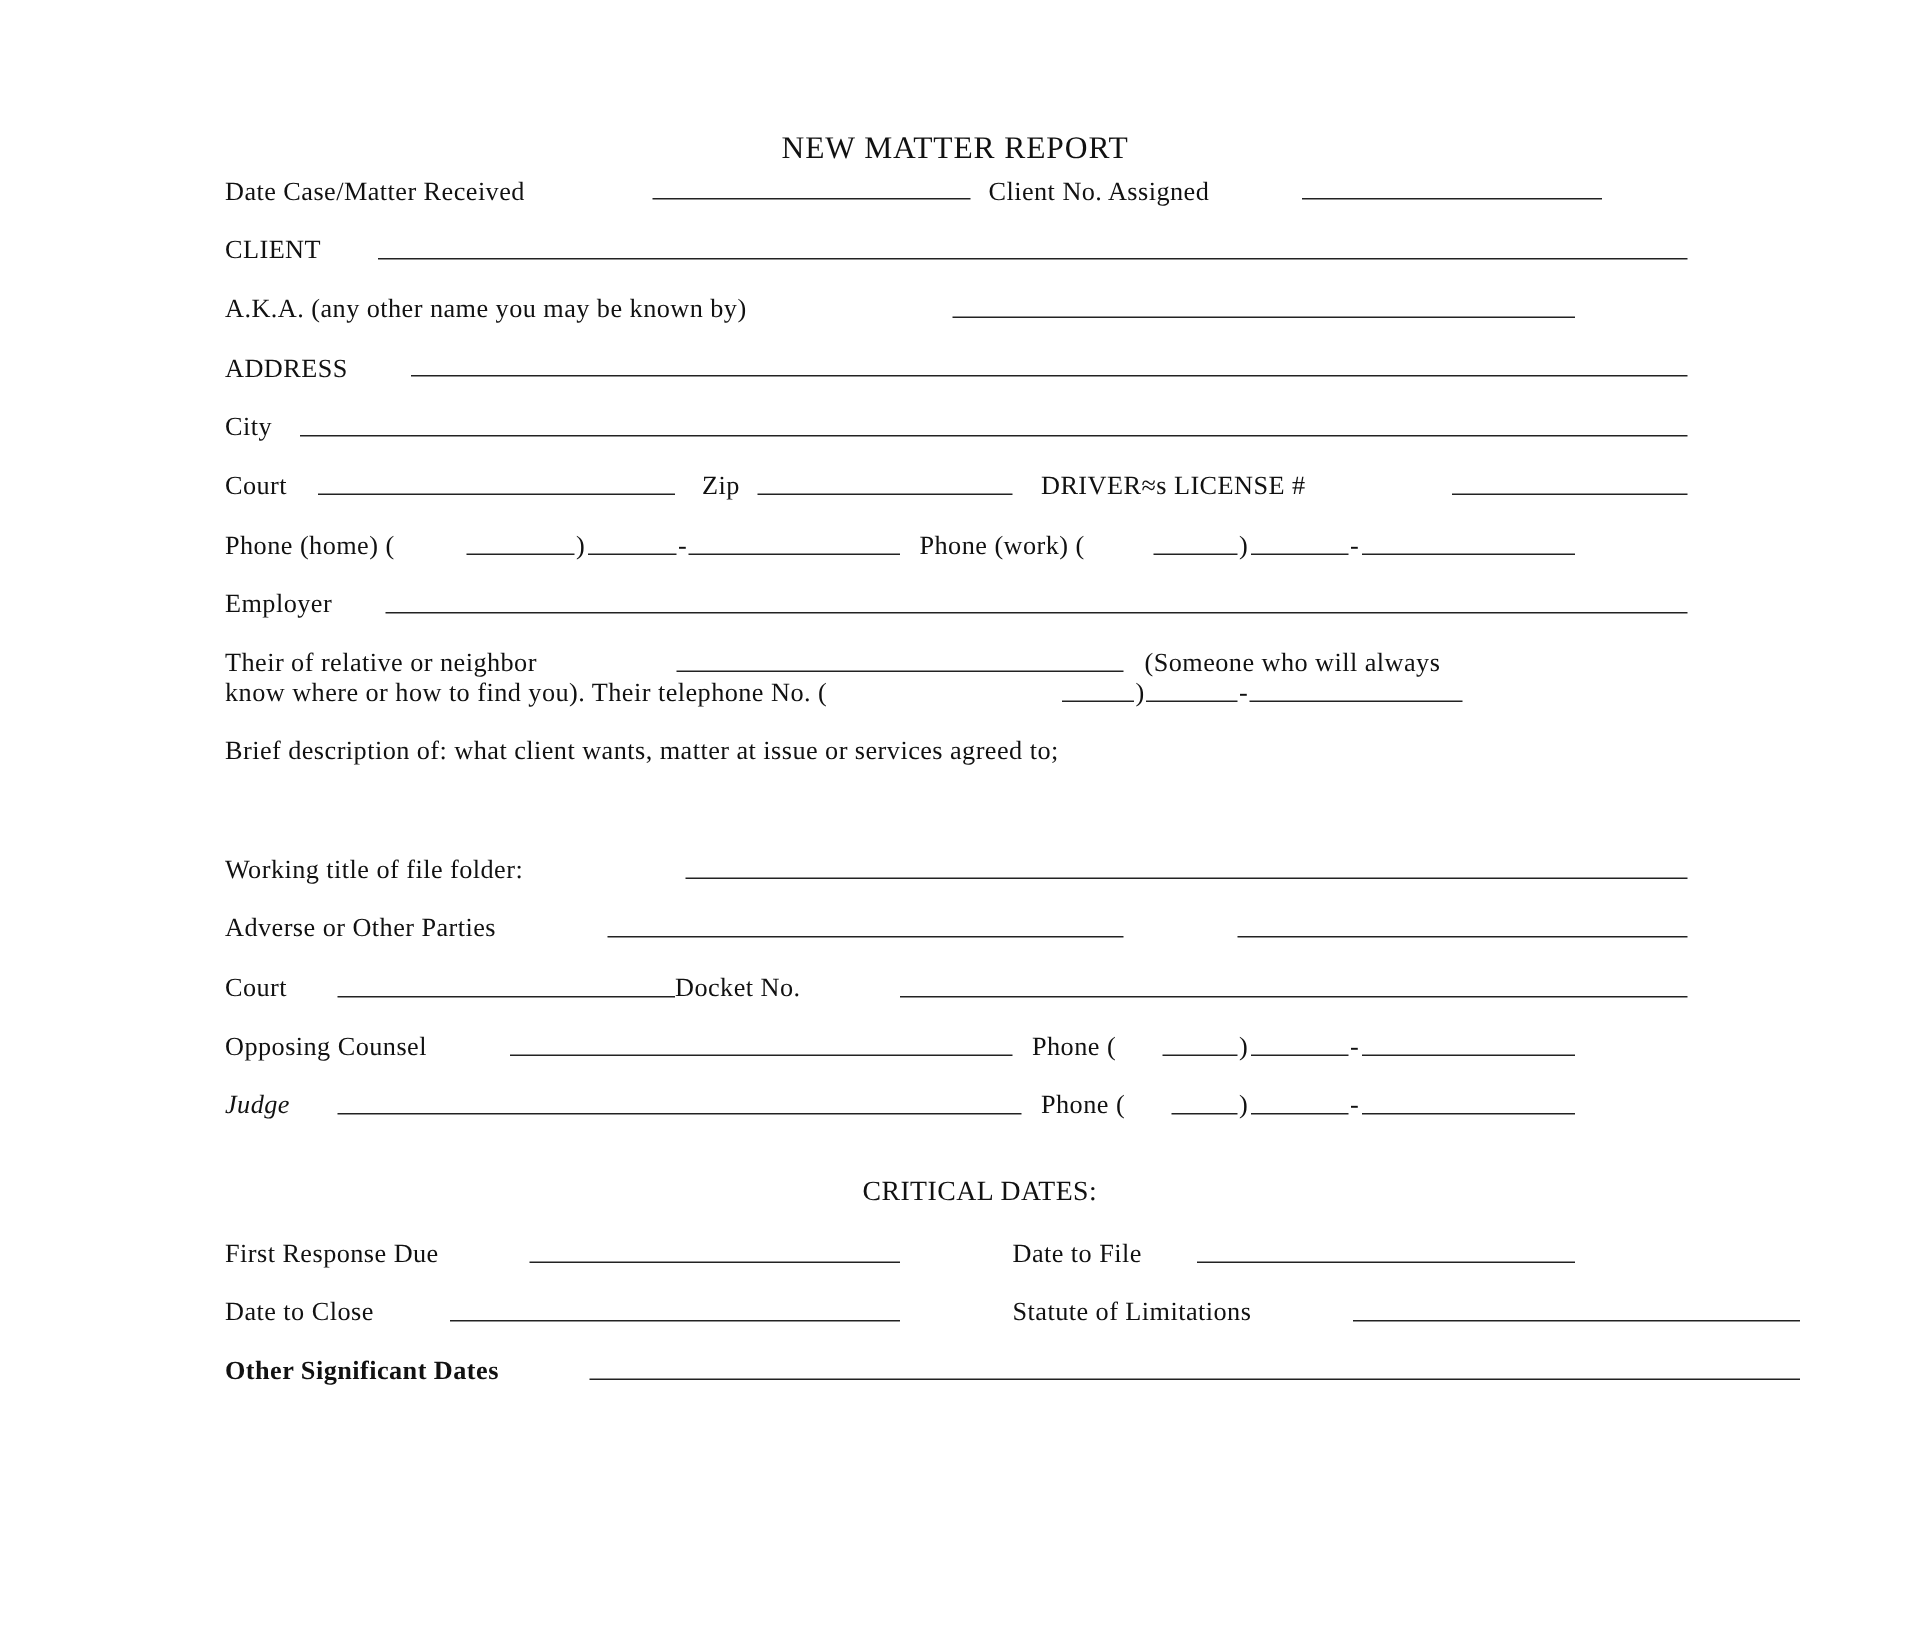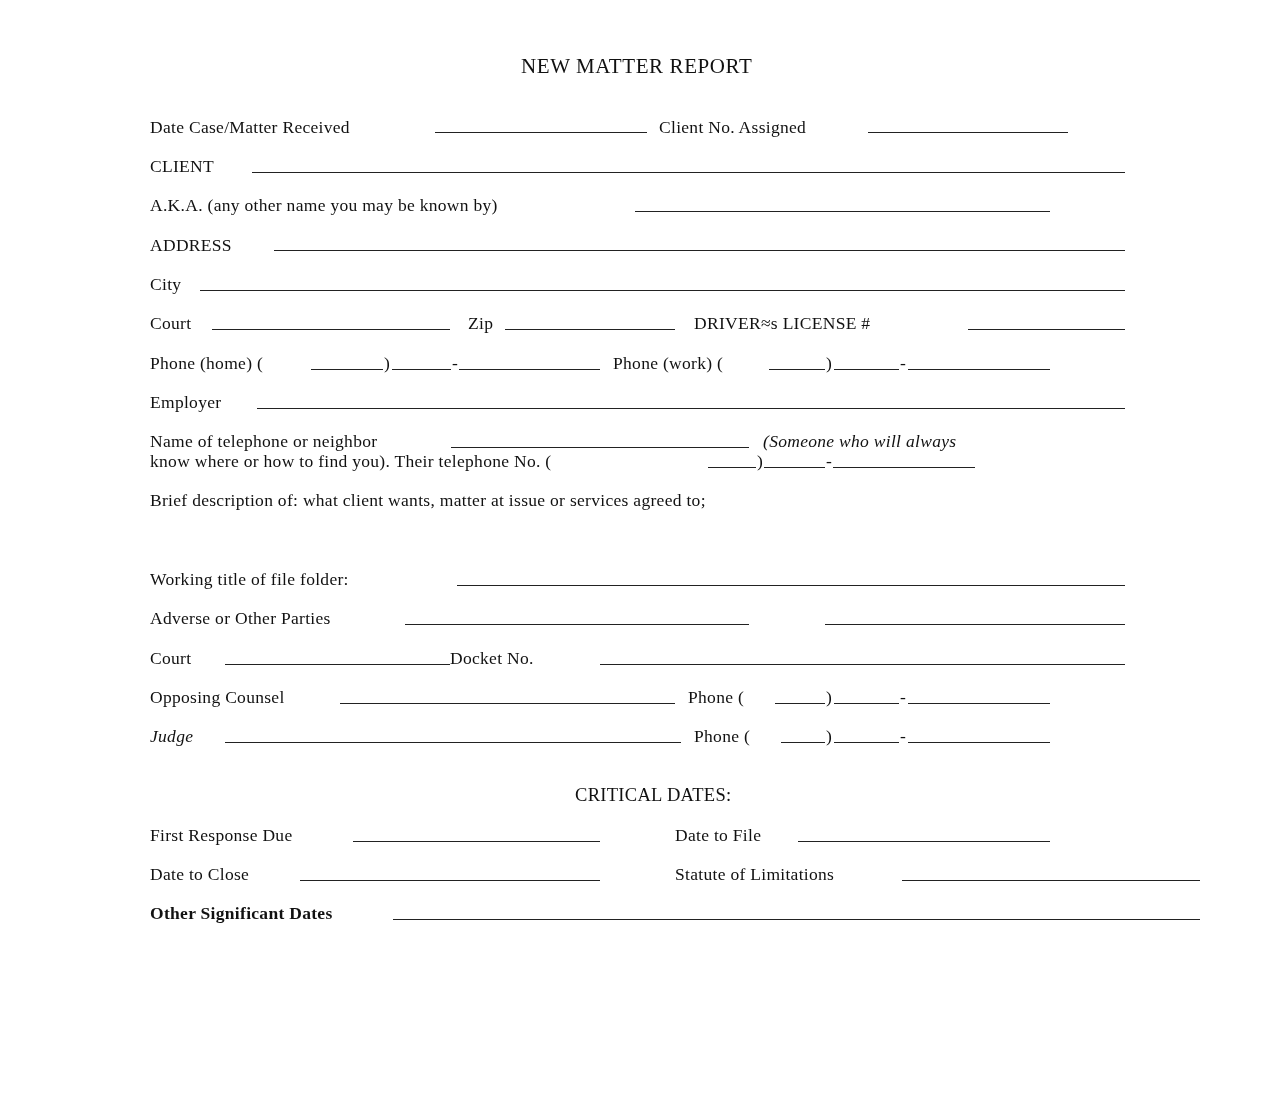--- a/index.html
+++ b/index.html
@@ -1,19 +1,19 @@
 <!DOCTYPE html>
 <html><head>
 <meta charset="utf-8">
 <style>
   html, body { margin: 0; padding: 0; background: #ffffff; }
   body { width: 1275px; height: 1100px; position: relative; overflow: hidden;
          font-family: "Liberation Serif", "DejaVu Serif", serif; color: #111; }
   .t { position: absolute; font-size: 17.5px; white-space: nowrap; line-height: 20px; letter-spacing: 0.3px; }
-  .title { position: absolute; font-size: 21px; letter-spacing: 0.6px; white-space: nowrap; }
+  .title { position: absolute; font-size: 21px; letter-spacing: 0.6px; white-space: nowrap; margin-top: 32px; }
   .ln { position: absolute; height: 0; border-bottom: 1.6px solid #222; }
   .ln.thin { border-bottom-width: 1.2px; }
 </style>
 </head>
 <body>
 
 <div class="title" style="left:521px; top:54px;">NEW MATTER REPORT</div>
 
 <span class="t" style="left:150px; top:117px;">Date Case/Matter Received</span>
 <div class="ln thin" style="left:435px; top:132px; width:212px;"></div>
@@ -48,23 +48,23 @@
 <span class="t" style="left:613px; top:353px;">Phone (work) (</span>
 <div class="ln thin" style="left:769px; top:369px; width:56px;"></div>
 <span class="t" style="left:826px; top:353px;">)</span>
 <div class="ln thin" style="left:834px; top:369px; width:65px;"></div>
 <span class="t" style="left:900px; top:353px;">-</span>
 <div class="ln thin" style="left:908px; top:369px; width:142px;"></div>
 
 <span class="t" style="left:150px; top:392px;">Employer</span>
 <div class="ln" style="left:257px; top:408px; width:868px;"></div>
 
-<span class="t" style="left:150px; top:431px;">Name of telephone or neighbor</span>
+<span class="t" style="left:150px; top:431px;">Their of relative or neighbor</span>
 <div class="ln" style="left:451px; top:447px; width:298px;"></div>
-<span class="t" style="left:763px; top:431px;font-style:italic;">(Someone who will always</span>
+<span class="t" style="left:763px; top:431px;">(Someone who will always</span>
 <span class="t" style="left:150px; top:451px;">know where or how to find you).  Their telephone No. (</span>
 <div class="ln thin" style="left:708px; top:467px; width:48px;"></div>
 <span class="t" style="left:757px; top:451px;">)</span>
 <div class="ln thin" style="left:764px; top:467px; width:61px;"></div>
 <span class="t" style="left:826px; top:451px;">-</span>
 <div class="ln thin" style="left:833px; top:467px; width:142px;"></div>
 
 <span class="t" style="left:150px; top:490px;">Brief description of:  what client wants, matter at issue or services agreed to;</span>
 
 <span class="t" style="left:150px; top:569px;">Working title of file folder:</span>

